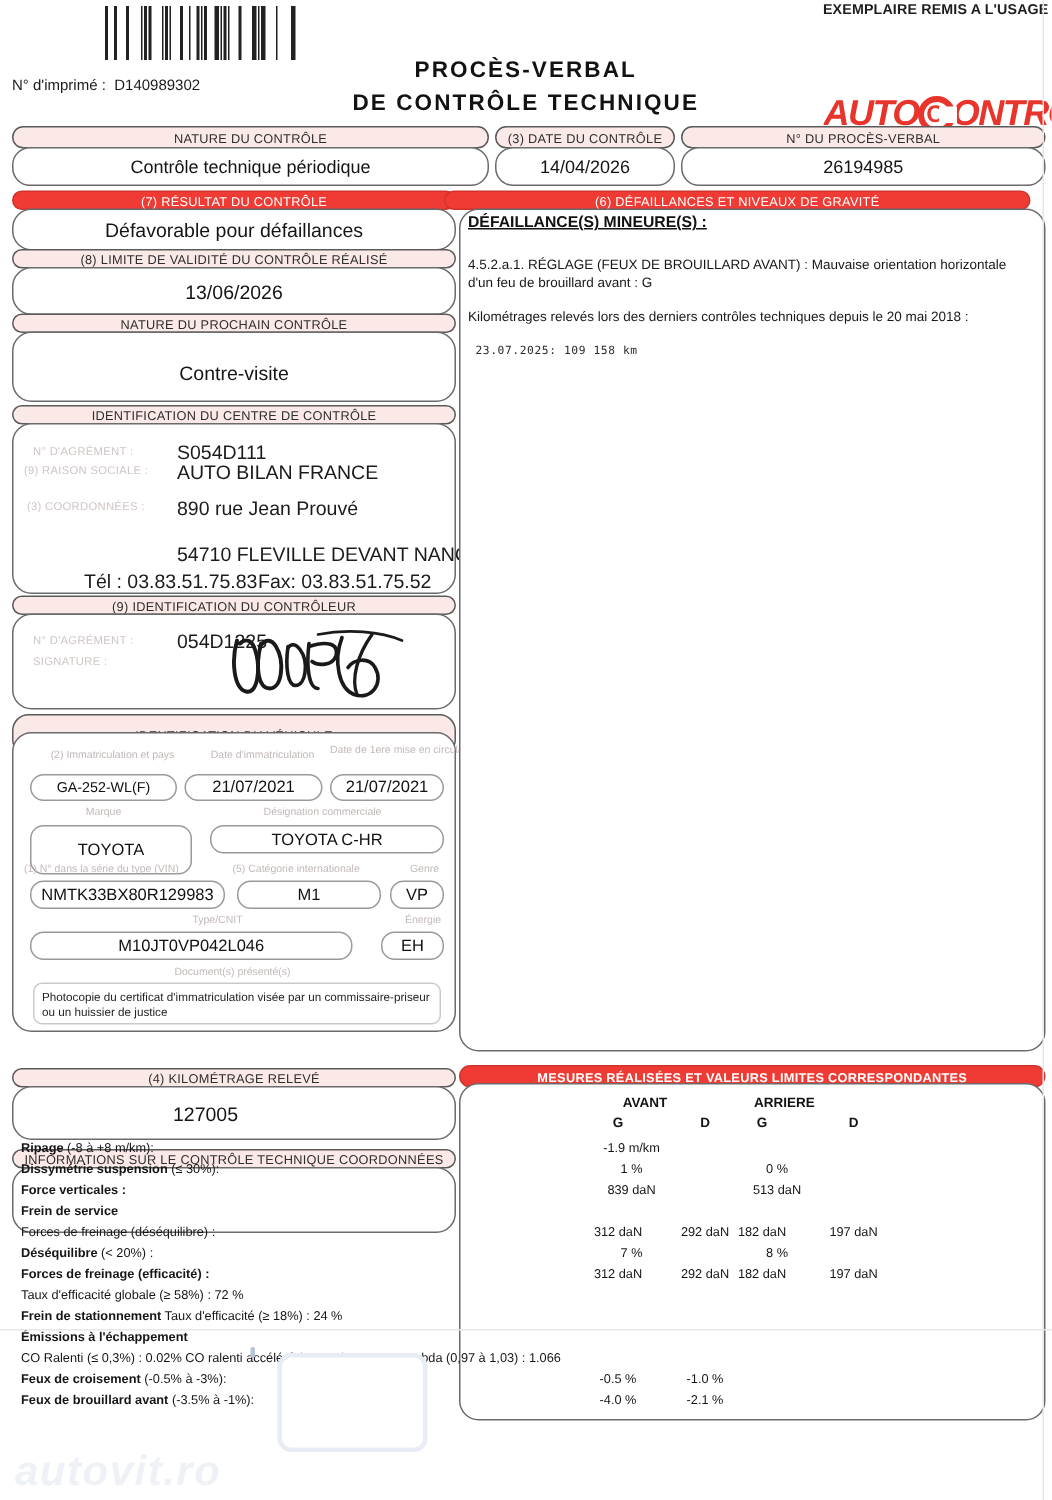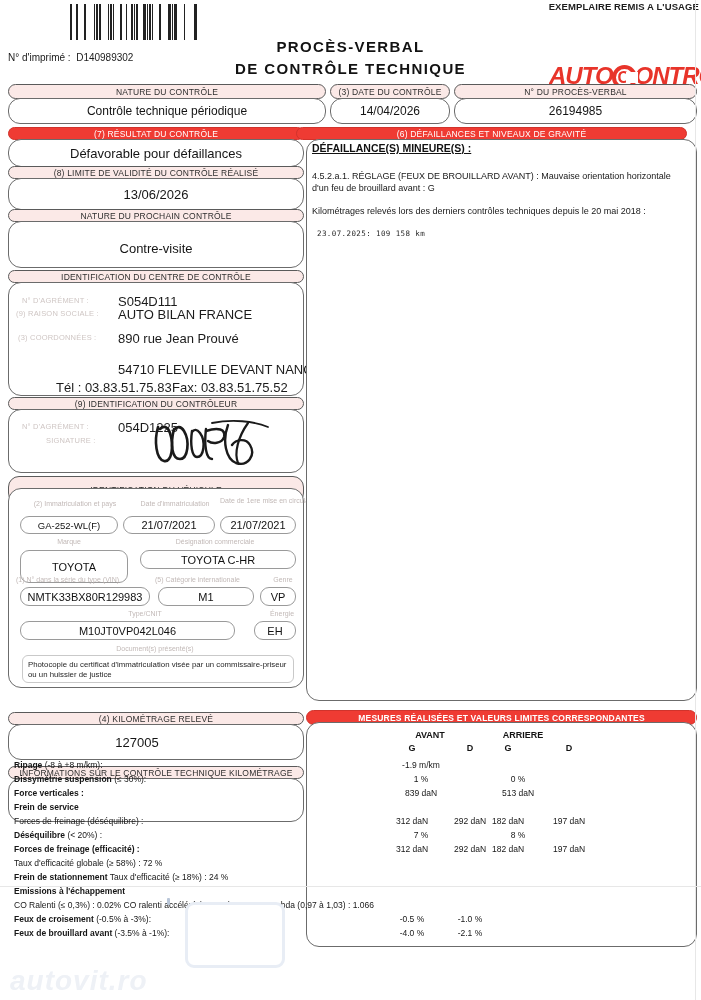--- a/index.html
+++ b/index.html
@@ -265,21 +265,21 @@
 <div class="flabel" style="left:18px; top:333px;">(3) COORDONNÉES :</div>
 <div class="fvalue" style="left:118px; top:331px;">890 rue Jean Prouvé</div>
 <div class="fvalue" style="left:118px; top:362px;">54710 FLEVILLE DEVANT NANCY</div>
 <div class="fvalue" style="left:56px; top:380px;">Tél : 03.83.51.75.83</div>
 <div class="fvalue" style="left:172px; top:380px;">Fax: 03.83.51.75.52</div>
 
 <div class="panel-hdr grey" style="left:8px; top:397px; width:296px; height:13px;">(9) IDENTIFICATION DU CONTRÔLEUR</div>
 <div class="panel" style="left:8px; top:409px; width:296px; height:64px;"></div>
 <div class="flabel" style="left:22px; top:422px;">N° D'AGRÉMENT :</div>
 <div class="fvalue" style="left:118px; top:420px;">054D1225</div>
-<div class="flabel" style="left:22px; top:436px;margin-left:24px;">SIGNATURE :</div>
+<div class="flabel" style="left:22px; top:436px;">SIGNATURE :</div>
 <svg id="signature" viewBox="0 0 130 48">
   <path d="M6 8 C2 22 4 40 12 42 C20 44 22 26 18 14 C16 8 12 6 8 10" fill="none" stroke="#1a1a1a" stroke-width="2.6" stroke-linecap="round"></path>
   <path d="M22 10 C18 26 20 40 28 40 C36 40 38 22 32 12 C29 7 25 7 22 11" fill="none" stroke="#1a1a1a" stroke-width="2.6" stroke-linecap="round"></path>
   <path d="M40 12 C38 26 40 38 45 38 C52 38 54 22 48 14 C45 10 42 10 40 13" fill="none" stroke="#1a1a1a" stroke-width="2.4" stroke-linecap="round"></path>
   <path d="M54 10 C52 26 54 40 60 40" fill="none" stroke="#1a1a1a" stroke-width="2.4" stroke-linecap="round"></path>
   <path d="M54 12 C66 8 74 10 72 18 C70 25 60 25 56 22" fill="none" stroke="#1a1a1a" stroke-width="2.4" stroke-linecap="round"></path>
   <path d="M76 6 C70 22 74 40 84 44 C96 48 104 36 98 26 C94 19 84 20 80 26" fill="none" stroke="#1a1a1a" stroke-width="2.4" stroke-linecap="round"></path>
   <path d="M96 4 C86 18 82 34 86 44" fill="none" stroke="#1a1a1a" stroke-width="2.2" stroke-linecap="round"></path>
   <path d="M60 4 C80 0 102 2 116 8" fill="none" stroke="#1a1a1a" stroke-width="1.8" stroke-linecap="round"></path>
 </svg>
@@ -313,21 +313,21 @@
 <div class="vbox" style="left:254px;top:621px; width:42px; height:19px;">EH</div>
 
 <div class="vlabel" style="left:100px; top:645px; width:110px;">Document(s) présenté(s)</div>
 <div class="panel" style="left:22px; top:655px; width:272px; height:28px; border-color:#c9c9c9; border-radius:6px;"></div>
 <div style="position:absolute; left:28px; top:660px; width:262px; font-size:7.8px; line-height:10px; color:#1f1f1f;">Photocopie du certificat d'immatriculation visée par un commissaire-priseur ou un huissier de justice</div>
 
 <div class="panel-hdr grey" style="left:8px; top:712px; width:296px; height:13px;">(4) KILOMÉTRAGE RELEVÉ</div>
 <div class="panel" style="left:8px; top:724px; width:296px; height:36px;"></div>
 <div class="bigval" style="left:8px; top:724px; width:258px; height:36px;">127005</div>
 
-<div class="panel-hdr grey" style="left:8px; top:766px; width:296px; height:13px;">INFORMATIONS SUR LE CONTRÔLE TECHNIQUE KILOMÉTRAGE</div>
+<div class="panel-hdr grey" style="left:8px; top:766px; width:296px; height:13px;">INFORMATIONS SUR LE CONTRÔLE TECHNIQUE COORDONNÉES</div>
 <div class="panel" style="left:8px; top:778px; width:296px; height:44px;"></div>
 <div style="position:absolute; left:18px; top:784px; width:276px; font-size:8.5px; color:#1b1b1b;"></div>
 
 <div class="panel-hdr red" style="left:296px; top:127px; width:391px; height:13px;">(6) DÉFAILLANCES ET NIVEAUX DE GRAVITÉ</div>
 <div class="panel" style="left:306px; top:139px; width:391px; height:562px;"></div>
 
 <div id="def-title">DÉFAILLANCE(S) MINEURE(S) :</div>
 <div class="def-line" style="top:170px;">4.5.2.a.1. RÉGLAGE (FEUX DE BROUILLARD AVANT) : Mauvaise orientation horizontale d'un feu de brouillard avant : G</div>
 <div id="km-hdr">Kilométrages relevés lors des derniers contrôles techniques depuis le 20 mai 2018 :</div>
 <div id="km-row">23.07.2025:  109 158 km</div>

